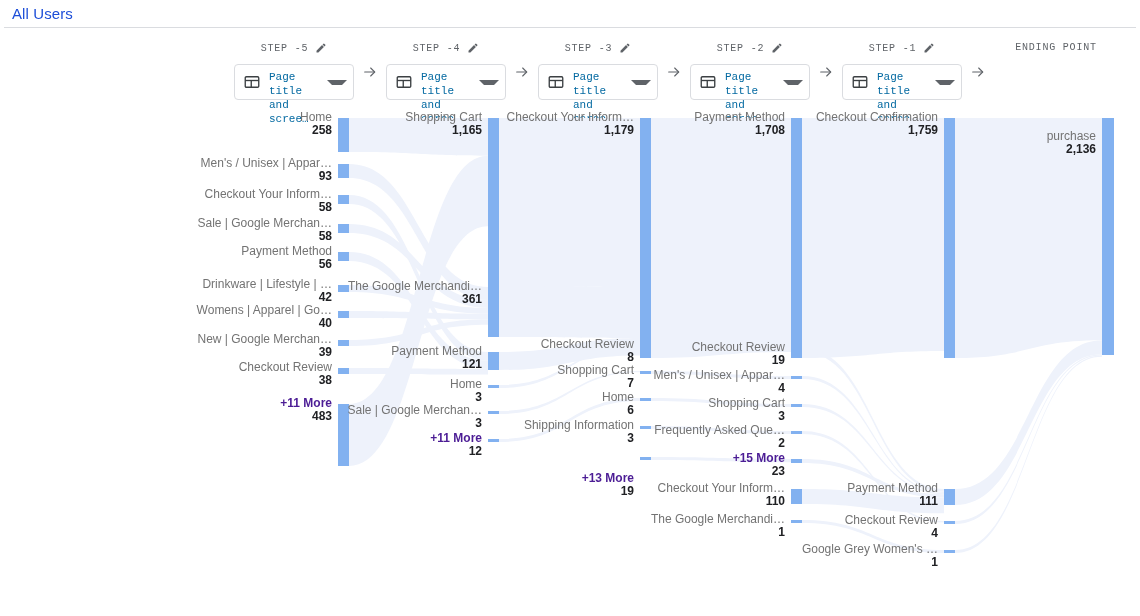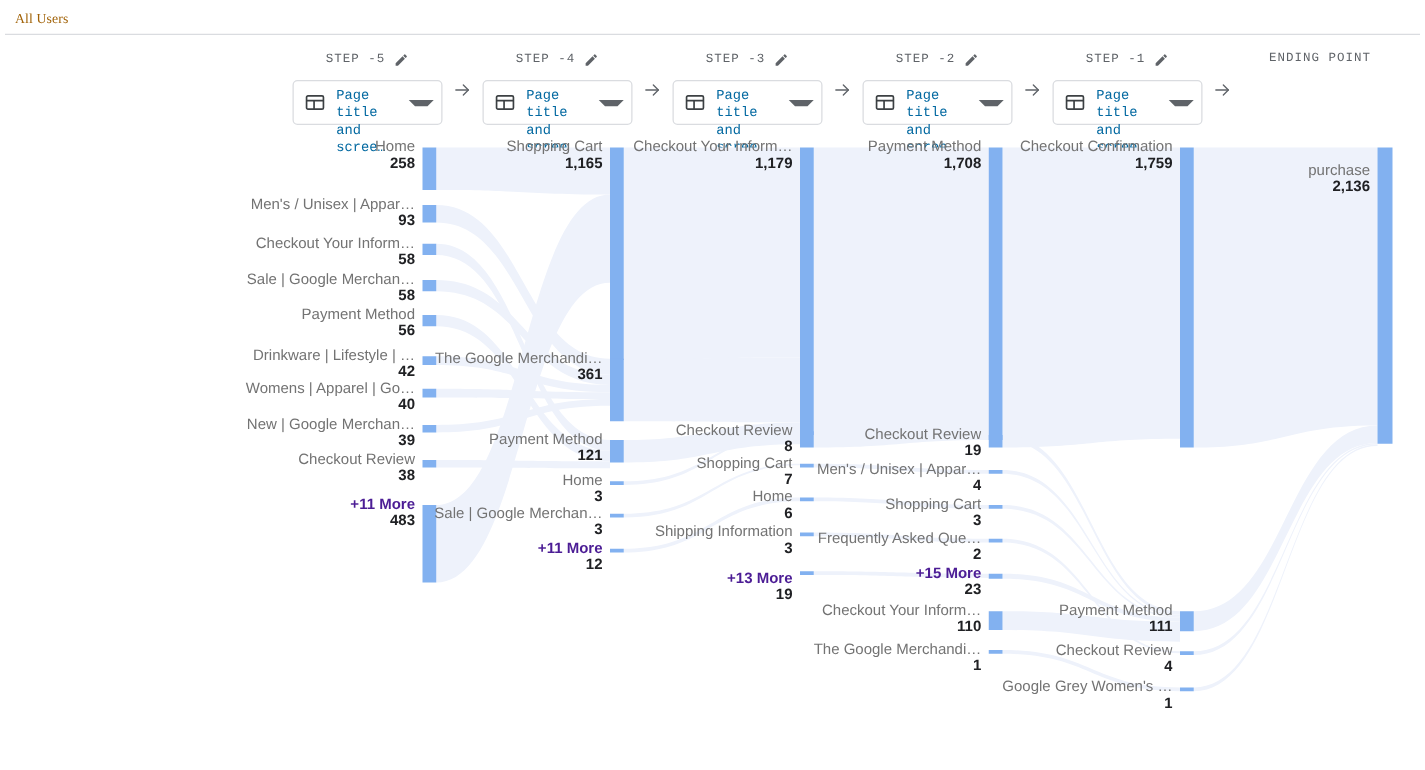--- a/index.html
+++ b/index.html
@@ -20,24 +20,23 @@
   
   #header {
     height: 28px;
     padding: 5px 0 0 8px;
     box-sizing: border-box;
     border-bottom: 1px solid #dadce0;
     width: 1132px;
     margin-left: 4px;
   }
   #segment-title {
-    font-size: 11px;
-    color: #a16207;
+    font-size: 15px;
+    color: #1d4ed8;
     letter-spacing: .1px;
-    font-family: Liberation Serif, serif;
   }
 
   
   #steps-row {
     position: absolute;
     top: 42px;
     left: 0;
     width: 1140px;
     height: 62px;
     font-family: Liberation Mono, monospace;
@@ -437,21 +436,21 @@
       <span class="nl-value">7</span>
     </div>
     <div class="node-label" style="left: 494px; width: 140px; top: 391px;">
       <span class="nl-name">Home</span>
       <span class="nl-value">6</span>
     </div>
     <div class="node-label" style="left: 494px; width: 140px; top: 419px;">
       <span class="nl-name">Shipping Information</span>
       <span class="nl-value">3</span>
     </div>
-    <div class="node-label" style="left: 494px; width: 140px; top: 456px;">
+    <div class="node-label" style="left: 494px; width: 140px; top: 472px;">
       <span class="nl-name more">+13 More</span>
       <span class="nl-value">19</span>
     </div>
     <div class="node-label" style="left: 645px; width: 140px; top: 111px;">
       <span class="nl-name">Payment Method</span>
       <span class="nl-value">1,708</span>
     </div>
     <div class="node-label" style="left: 645px; width: 140px; top: 341px;">
       <span class="nl-name">Checkout Review</span>
       <span class="nl-value">19</span>

